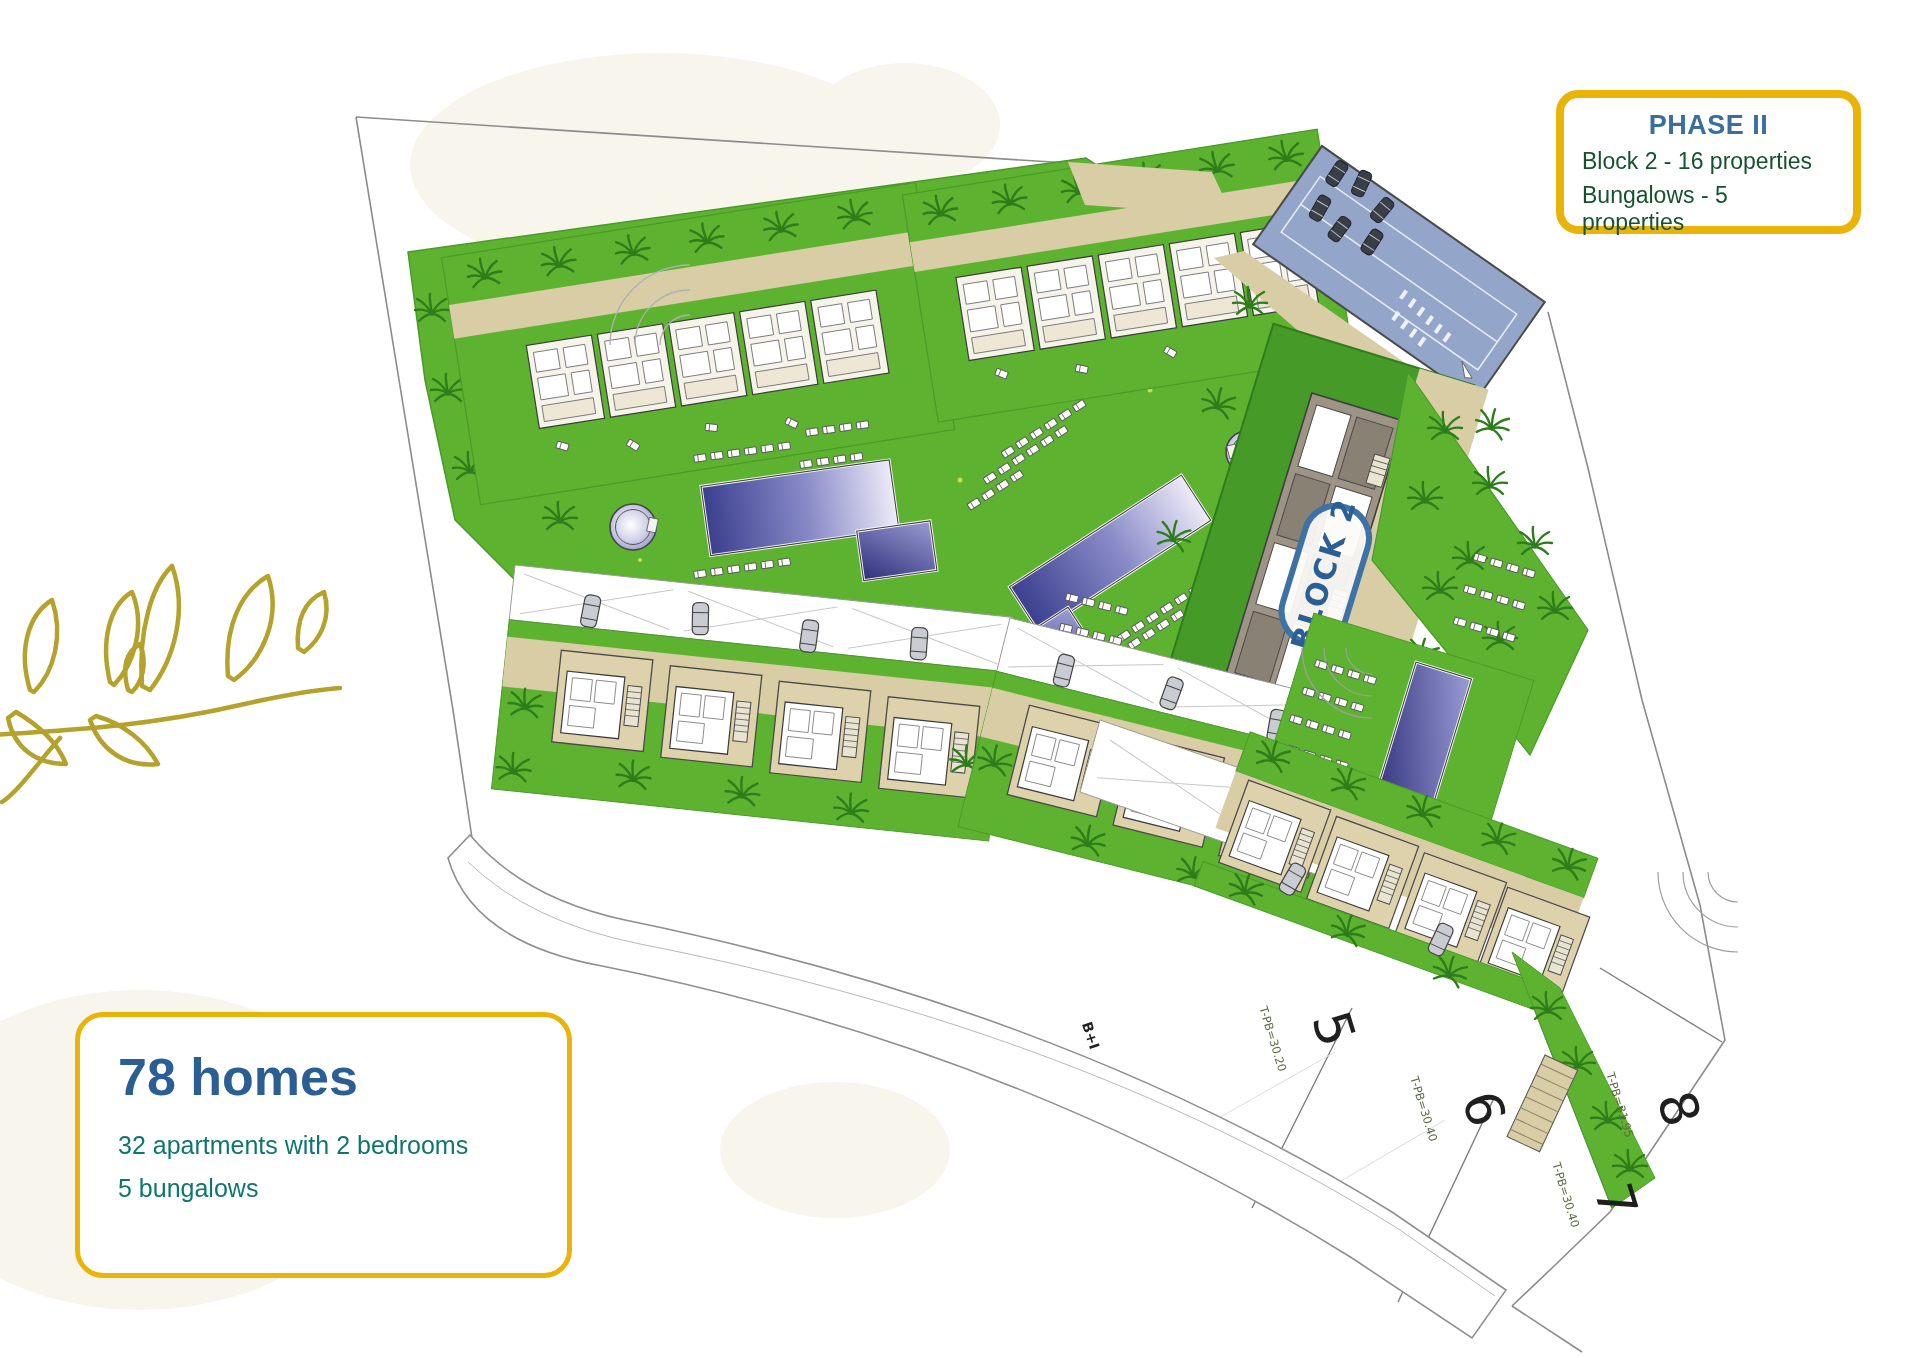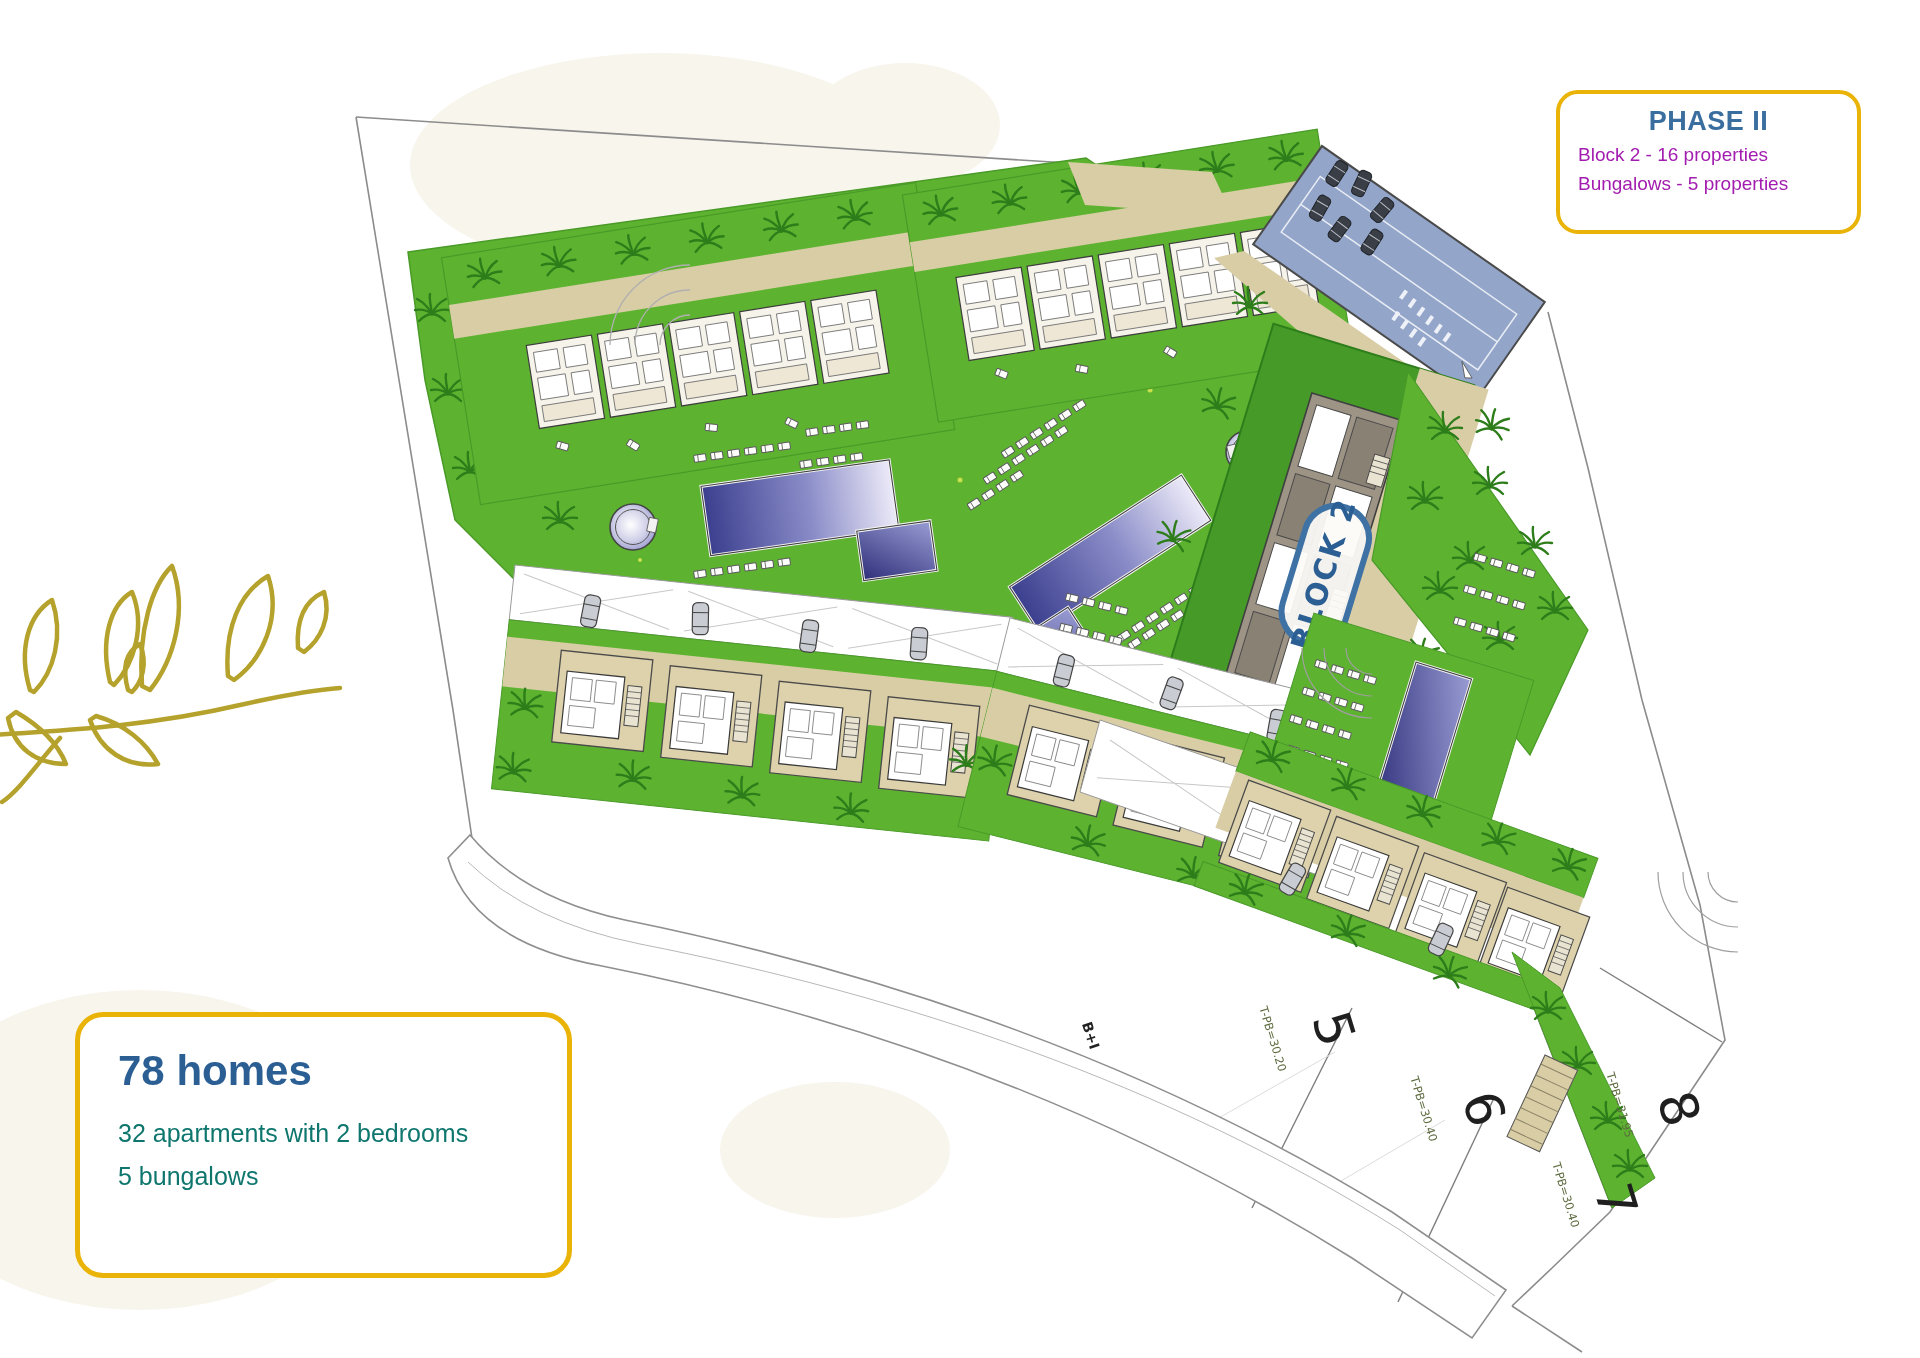--- a/index.html
+++ b/index.html
@@ -1,24 +1,24 @@
 <!DOCTYPE html>
 <html><head>
 <meta charset="utf-8">
 <style>
   html,body{margin:0;padding:0;background:#fff;}
   .stage{position:relative;width:1920px;height:1358px;background:#ffffff;overflow:hidden;
          font-family:"Liberation Sans",sans-serif;}
   .plan-svg{position:absolute;left:0;top:0;}
-  .info-box{position:absolute;background:#ffffff;border:4px solid #eab308;box-sizing:border-box;}
+  .info-box{position:absolute;background:#ffffff;border:8px solid #eab308;box-sizing:border-box;}
   .phase-box{left:1556px;top:90px;width:305px;height:144px;border-radius:22px;padding:10px 18px 8px;}
   .phase-box .box-title{color:#3a6e9e;font-weight:bold;font-size:27px;text-align:center;letter-spacing:.5px;margin:2px 0 6px;}
-  .phase-box .box-line{color:#a21caf;font-size:19px;margin:7px 0;}
+  .phase-box .box-line{color:#14532d;font-size:23px;margin:7px 0;}
   .homes-box{left:75px;top:1012px;width:497px;height:266px;border-radius:28px;border-width:5px;padding:26px 38px;}
-  .homes-box .box-title{color:#2b5f94;font-weight:bold;font-size:42px;margin:4px 0 24px;}
+  .homes-box .box-title{color:#2b5f94;font-weight:bold;font-size:52px;margin:4px 0 24px;}
   .homes-box .box-line{color:#0f766e;font-size:25px;margin:14px 0;}
   text{font-family:"DejaVu Sans","Liberation Sans",sans-serif;}
   .plot-num{font-size:52px;fill:#1f1f1f;}
   .lvl-lbl{font-size:11.5px;fill:#5d6b3f;}
   .road-lbl{font-size:14px;fill:#222;font-weight:bold;}
   .block-lbl{font-size:30px;font-weight:bold;fill:#2b5f94;letter-spacing:2px;}
 </style>
 </head>
 <body>
 

